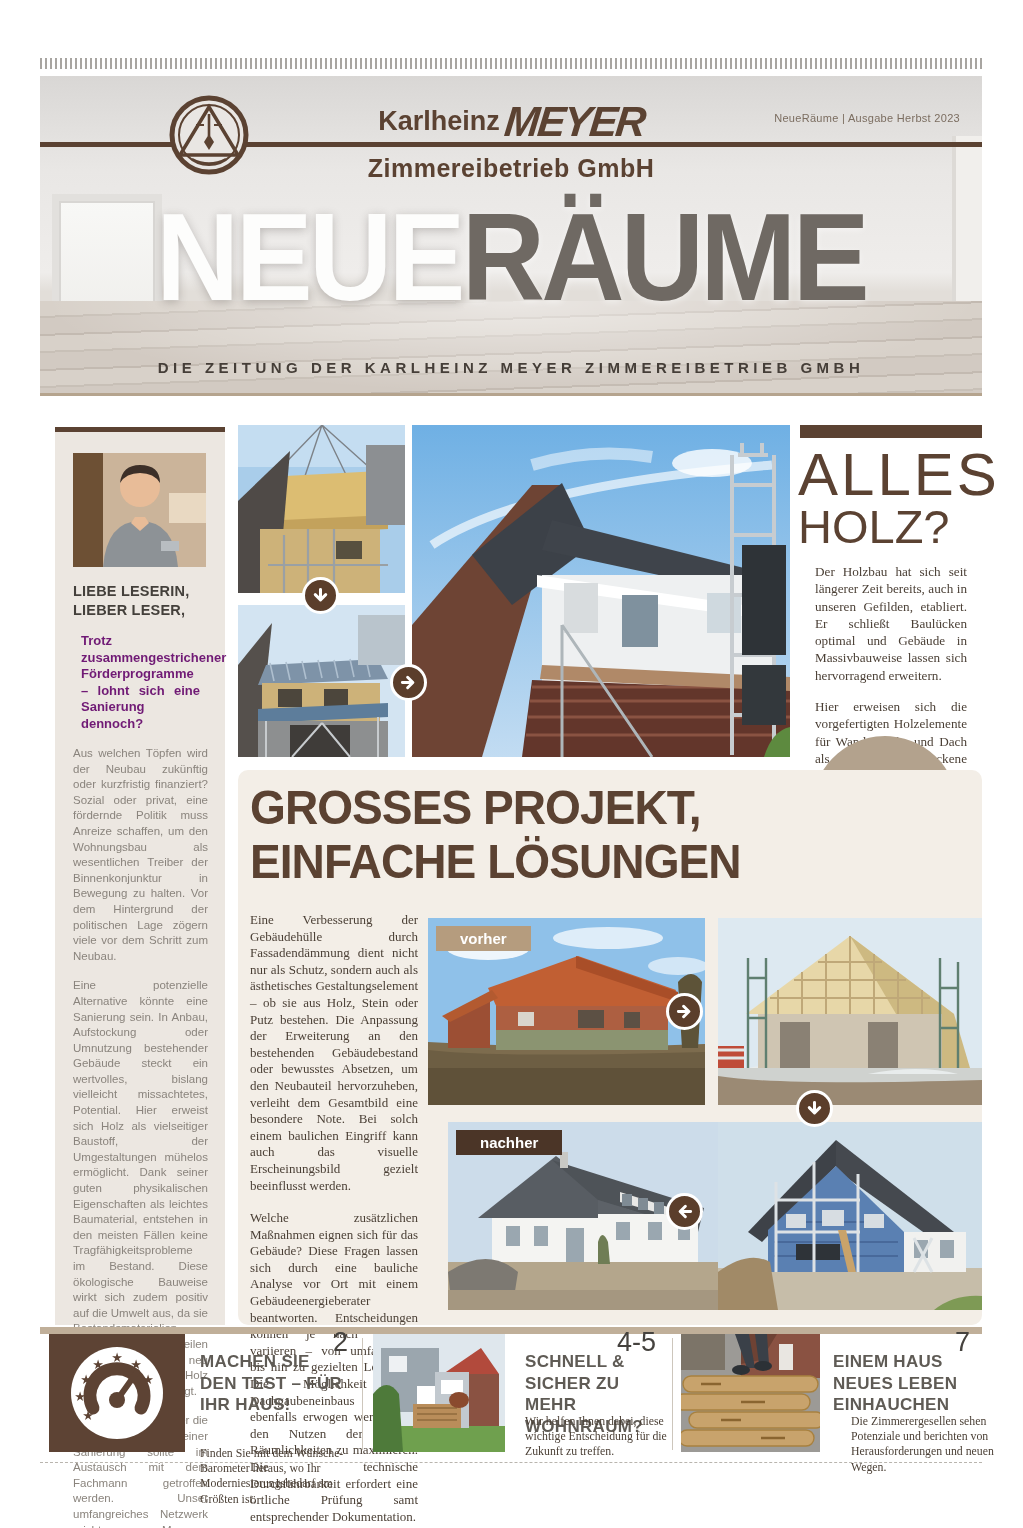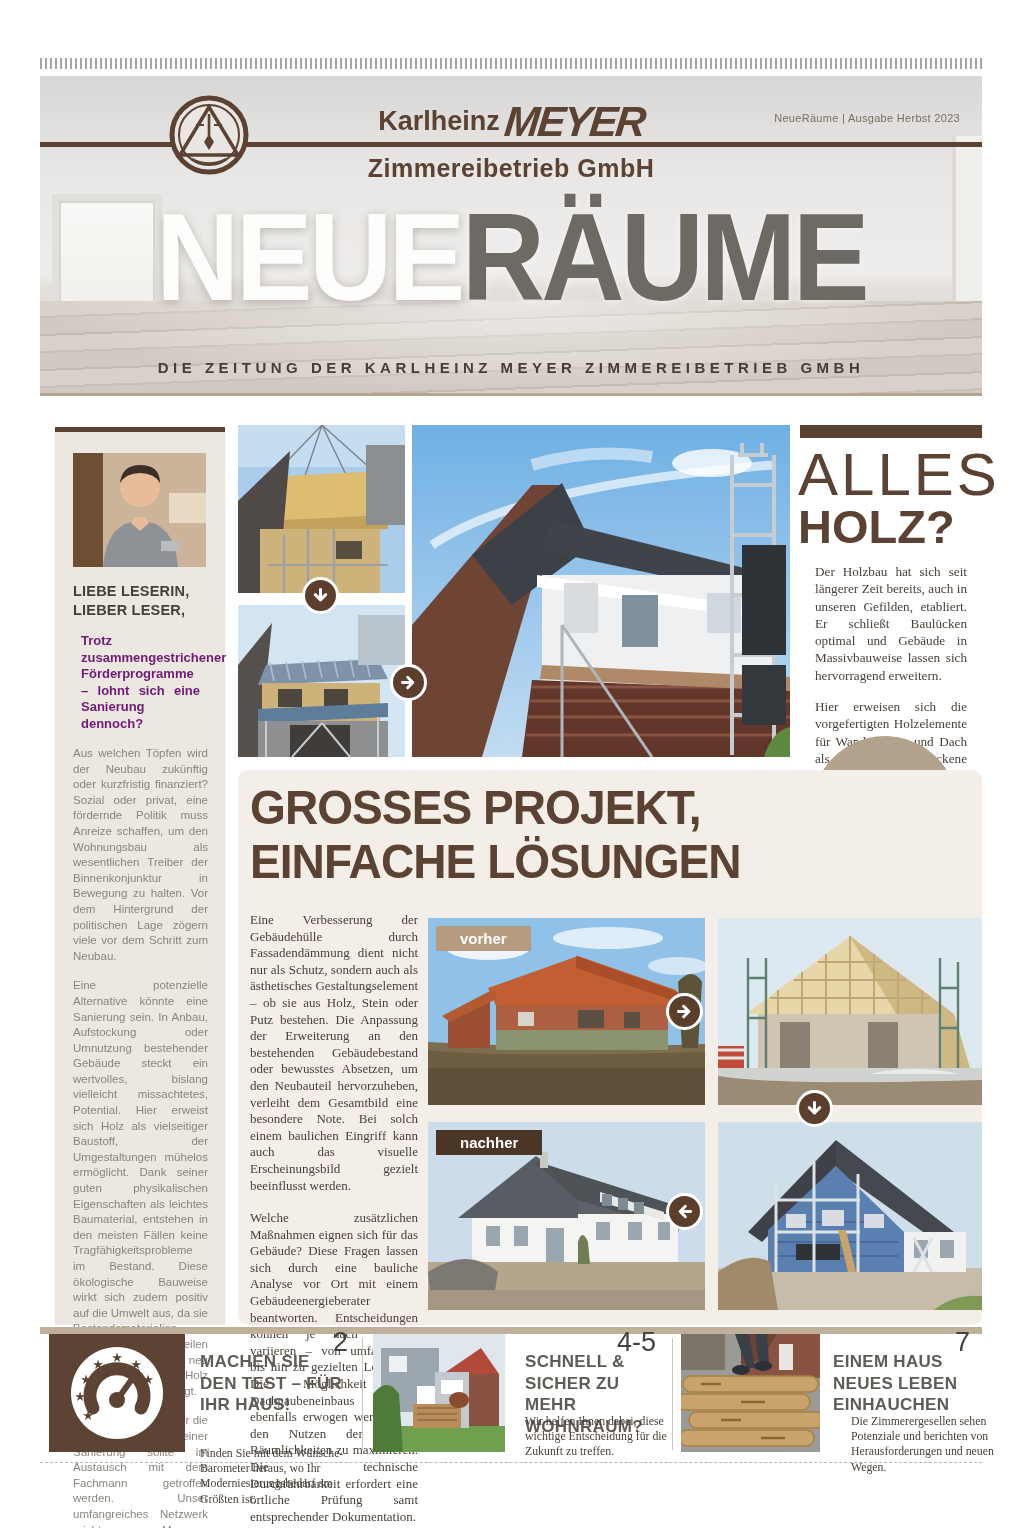--- a/index.html
+++ b/index.html
@@ -54,41 +54,41 @@
   .arrow-circle{width:31px;height:31px;border-radius:50%;background:#5b3e2b;border:3px solid #ffffff;
                 display:flex;align-items:center;justify-content:center;box-sizing:content-box;}
   .arrow-circle svg{width:21px;height:21px;}
   .rot-down{transform:rotate(90deg);}
   .rot-left{transform:rotate(180deg);}
 
   
   .rc-bar{left:800px;top:425px;width:182px;height:13px;background:#5b4232;}
   .rc-title{left:798px;top:446px;width:184px;color:#5b4232;line-height:.96;}
   .rc-title .l1{font-size:60px;font-weight:400;letter-spacing:3px;}
-  .rc-title .l2{font-size:47px;font-weight:700;letter-spacing:0;}
+  .rc-title .l2{font-size:47px;font-weight:400;letter-spacing:0;}
   .rc-text{left:800px;top:563px;width:182px;font-family:"Liberation Serif",serif;font-size:13.2px;
            line-height:17.3px;color:#4a3f35;text-align:justify;}
   .rc-text p{margin:0 15px 14px;}
 
   
   .badge{left:812px;top:736px;width:146px;height:146px;border-radius:50%;background:#b3a28d;
          display:flex;flex-direction:column;align-items:center;justify-content:center;
          color:#fbfaf8;font-size:13.5px;line-height:18px;letter-spacing:.6px;
          transform:rotate(-7deg);text-align:center;}
 
   
   .panel{left:238px;top:770px;width:744px;height:555px;background:#f3eee7;border-radius:10px;}
   .f-headline{left:250px;top:781px;width:560px;font-size:48px;font-weight:800;line-height:54px;
               letter-spacing:-1px;color:#5b4232;transform:scaleX(.96);transform-origin:0 0;}
   .f-text{left:250px;top:912px;width:168px;font-family:"Liberation Serif",serif;font-size:13px;
           line-height:16.6px;color:#4a3f35;text-align:justify;}
   .f-text p{margin:0 0 16px;}
   .pv{left:428px;top:918px;width:277px;height:187px;}
   .pc{left:718px;top:918px;width:264px;height:187px;}
-  .pn{left:428px;top:1122px;width:277px;height:188px;}
+  .pn{left:448px;top:1122px;width:277px;height:188px;}
   .pb{left:718px;top:1122px;width:264px;height:188px;}
   .photo-label{position:absolute;left:8px;top:8px;color:#ffffff;font-weight:700;font-size:15px;
                padding:4px 24px;}
   .lab-tan{background:#b59c7e;}
   .lab-dark{background:#4b3527;}
 
   
   .divider{left:40px;top:1327px;width:942px;height:7px;background:#c0af99;}
   .gauge-tile{left:49px;top:1334px;width:136px;height:118px;}
   .vline{width:1px;background:#cdc6bc;top:1338px;height:112px;}

